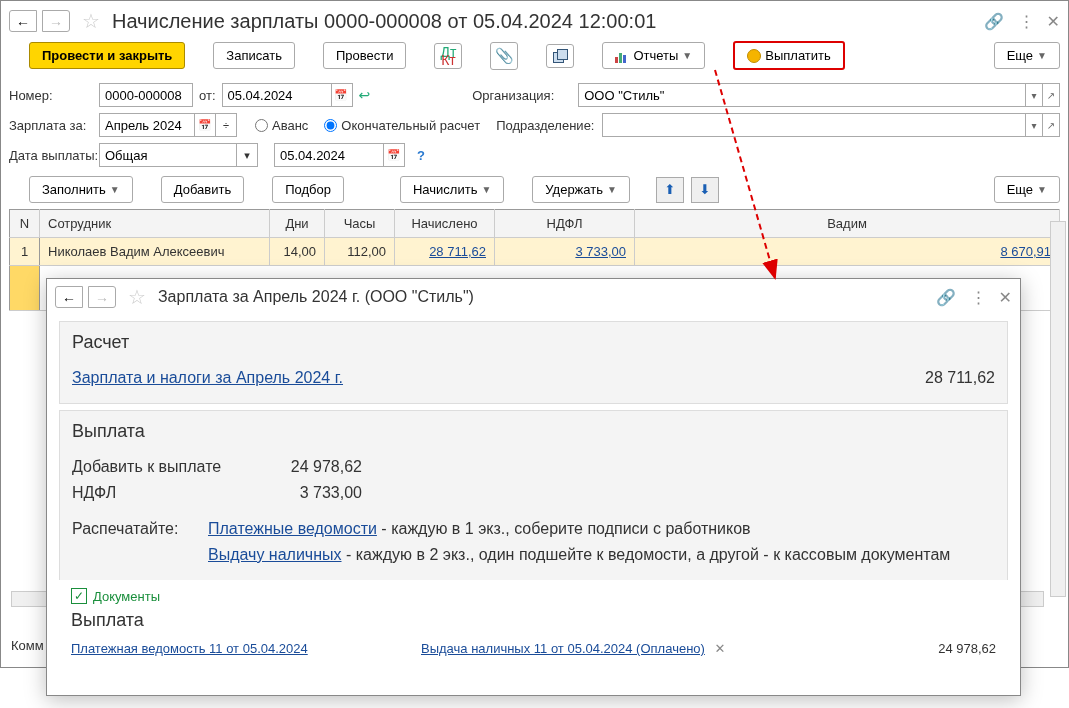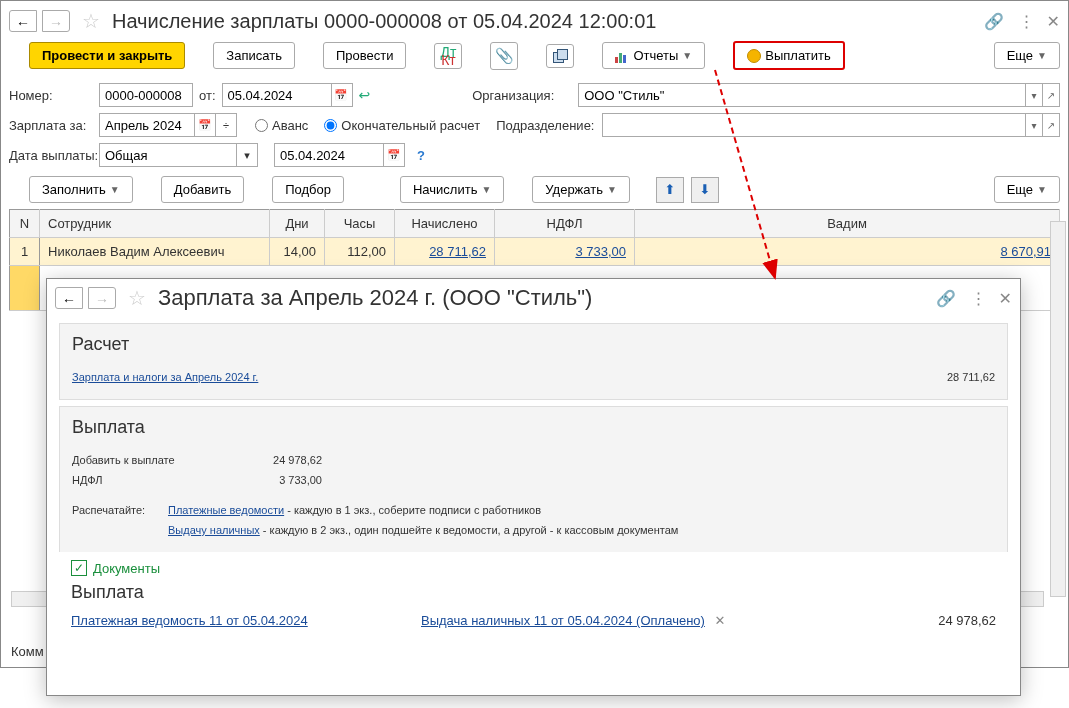--- a/index.html
+++ b/index.html
@@ -157,52 +157,52 @@
 
   .scroll-placeholder {
     position: absolute;
     bottom: 60px; left: 10px; right: 24px;
     height: 16px;
     border: 1px solid #ccc;
     background: #f0f0f0;
   }
   .comment-row {
     position: absolute;
-    bottom: 8px; left: 10px;
+    bottom: 14px; left: 10px;
     display: flex;
     align-items: center;
   }
 
   
   .modal {
     position: absolute;
     left: 46px; top: 278px;
     width: 975px;
     height: 418px;
     border: 1px solid #888;
     background: #fff;
     box-shadow: 0 4px 20px rgba(0,0,0,0.25);
     z-index: 100;
     overflow: hidden;
   }
   .modal .titlebar { padding: 6px 8px; }
-  .modal .title { font-size: 22px; }
+  .modal .title { font-size: 16px; }
   .section {
     margin: 6px 12px 2px 12px;
     border: 1px solid #ddd;
     background: #f4f4f4;
   }
   .section-header {
     font-size: 18px;
     padding: 10px 12px 4px 12px;
   }
   .section-body {
     padding: 8px 12px 12px 12px;
   }
-  .rowline { display: flex; padding: 4px 0; font-size: 11px; }
+  .rowline { display: flex; padding: 4px 0; font-size: 16px; gap: 40px; }
   .rowline .lbl { width: 150px; }
   .rowline .val { width: 100px; text-align: right; }
   .rowline .sumright { flex: 1; text-align: right; }
   a.link { color: #1a4c99; text-decoration: underline; cursor: pointer; }
   .docs-header {
     display: flex; align-items: center; gap: 6px;
     padding: 6px 12px;
     color: #1a8f3c;
   }
   .docs-header .chk {

